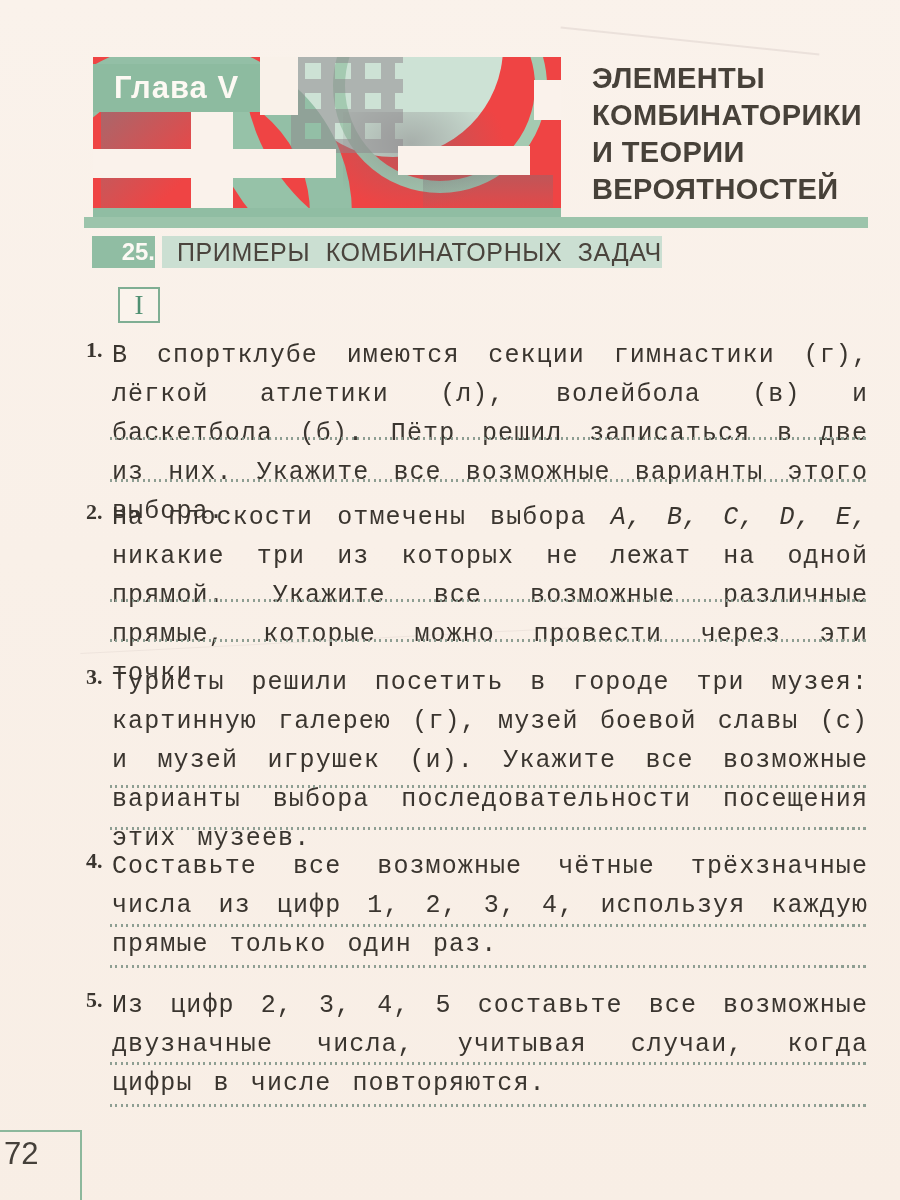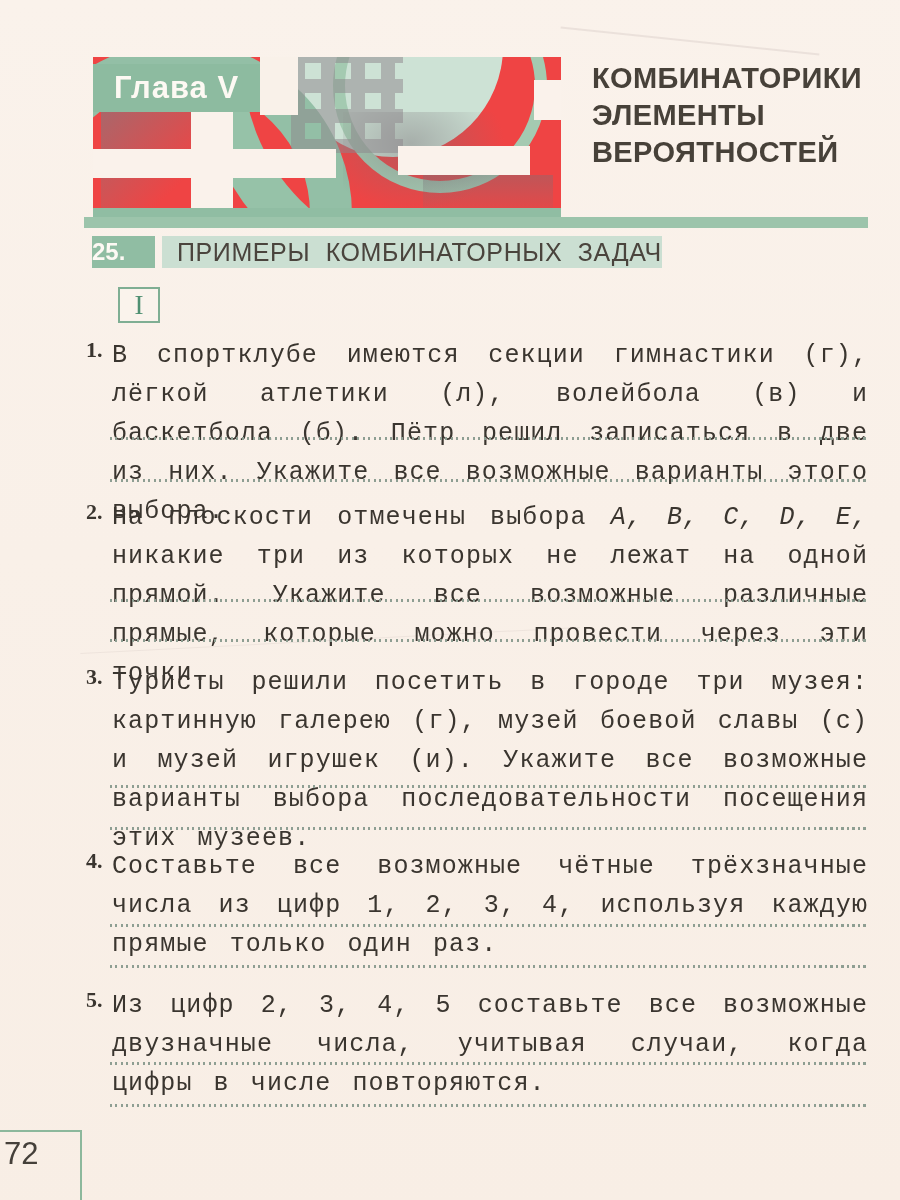--- a/index.html
+++ b/index.html
@@ -42,21 +42,21 @@
     left:592px;top:60px;width:290px;
     font-family:"Liberation Sans",sans-serif;font-weight:bold;
     font-size:29px;line-height:37px;color:#474139;letter-spacing:.4px;
   }
   .header-rule{left:84px;top:217px;width:784px;height:11px;background:#9cc4ab;}
 
   
   .section-badge{
     left:92px;top:236px;width:63px;height:32px;background:#90bda3;
     color:#fdf9f4;font-family:"Liberation Sans",sans-serif;font-weight:bold;
-    font-size:24px;line-height:32px;text-align:left;
+    font-size:24px;line-height:32px;text-align:right;
   }
   .section-band{left:162px;top:236px;width:500px;height:32px;background:#cbdfd2;}
   .section-title{
     left:177px;top:238px;
     font-family:"Liberation Sans",sans-serif;font-weight:normal;
     font-size:25px;color:#4a443d;letter-spacing:.6px;word-spacing:8px;white-space:nowrap;
   }
 
   
   .part-box{
@@ -119,22 +119,23 @@
   <div class="abs white-gap"></div>
   <div class="abs bar-h1"></div>
   <div class="abs bar-v1"></div>
   <div class="abs bar-h2"></div>
   <div class="abs bar-notch"></div>
   <div class="abs banner-bottom"></div>
   <div class="abs chapter-box">Глава V</div>
 </div>
 
 <div class="abs chapter-title">
+  <div>ЭЛЕМЕНТЫ</div>
   <div>КОМБИНАТОРИКИ</div>
-  <div>ЭЛЕМЕНТЫ</div>
+  <div>И ТЕОРИИ</div>
   <div>ВЕРОЯТНОСТЕЙ</div>
 </div>
 
 <div class="abs header-rule"></div>
 
 <div class="abs section-band"></div>
 <div class="abs section-badge">25.</div>
 <div class="abs section-title">ПРИМЕРЫ КОМБИНАТОРНЫХ ЗАДАЧ</div>
 
 <div class="abs part-box">I</div>

